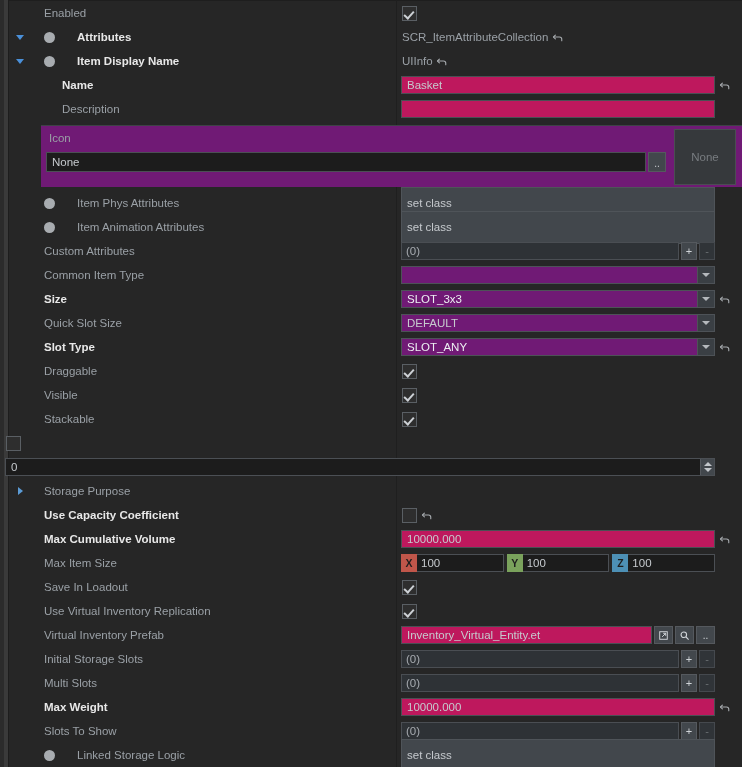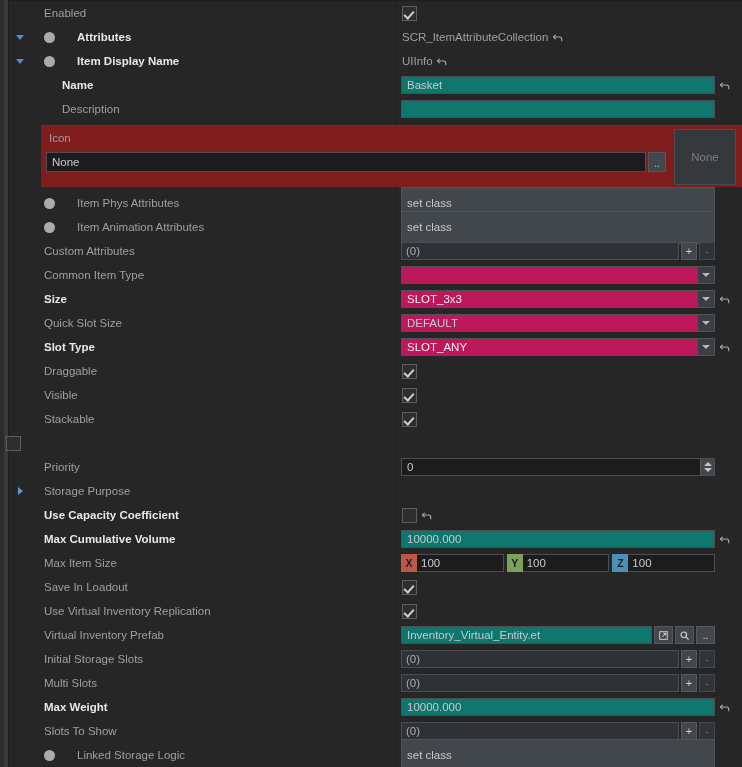--- a/index.html
+++ b/index.html
@@ -115,21 +115,21 @@
     transform: rotate(42deg);
   }
 
   .plaintext {
     color: #9aa0a6; font-size: 11.5px;
     padding-left: 1px;
   }
 
   .field {
     height: 18px;
-    background: #0f766e;
+    background: #be185d;
     border: 1px solid #4b4f54;
     display: flex;
     align-items: center;
     padding: 0 5px;
     color: #c6cace;
     font-size: 11.5px;
     flex: 1;
     min-width: 0;
     overflow: hidden;
     white-space: nowrap;
@@ -171,21 +171,21 @@
     font-size: 11px;
     display: flex; align-items: center; justify-content: center;
     flex: 0 0 16px;
     margin-left: 2px;
   }
   .sqbtn.dim { background: #303438; color: #6b6f73; border-color: #45494e; }
 
   
   .dd {
     height: 18px;
-    background: #be185d;
+    background: #701a75;
     border: 1px solid #4d5257;
     display: flex;
     align-items: center;
     padding: 0 0 0 5px;
     color: #c6cace;
     font-size: 11.5px;
     flex: 1;
     min-width: 0;
   }
   .dd .dtext { flex: 1; overflow: hidden; white-space: nowrap; }
@@ -267,21 +267,21 @@
     color: #a5a9ad;
   }
   .revert svg { width: 12px; height: 12px; }
   .revert-spacer { width: 13px; flex: 0 0 13px; margin-left: 3px; }
 
   
   .icongroup {
     position: absolute;
     left: 41px; top: 127px;
     width: 701px; height: 62px;
-    background: #7f1d1d;
+    background: #701a75;
     border-top: 1px solid #3e4246;
   }
   .icongroup .ig-label {
     position: absolute; left: 8px; top: 6px;
     color: #9aa0a6; font-size: 11.5px;
   }
   .ig-fieldrow {
     position: absolute; left: 5px; top: 26px;
     width: 620px; height: 20px;
     display: flex; align-items: center;
@@ -537,24 +537,20 @@
           <div class="revert-spacer"></div>
         </div>
       </div>
       <div class="row">
         <div class="value-cell" style="padding-left: 6px;">
           <div class="chk"></div>
           <div class="revert-spacer"></div>
         </div>
       </div>
       <div class="row">
-        <div class="label-cell ind0">
-          <span class="tri none"></span>
-          <span class="lbl">Priority</span>
-        </div>
         <div class="value-cell">
           <div class="spin">
             <span class="stext">0</span>
             <span class="spin-btns">
               <i class="up"></i>
               <i class="dn"></i>
             </span>
           </div>
           <div class="revert-spacer"></div>
         </div>

